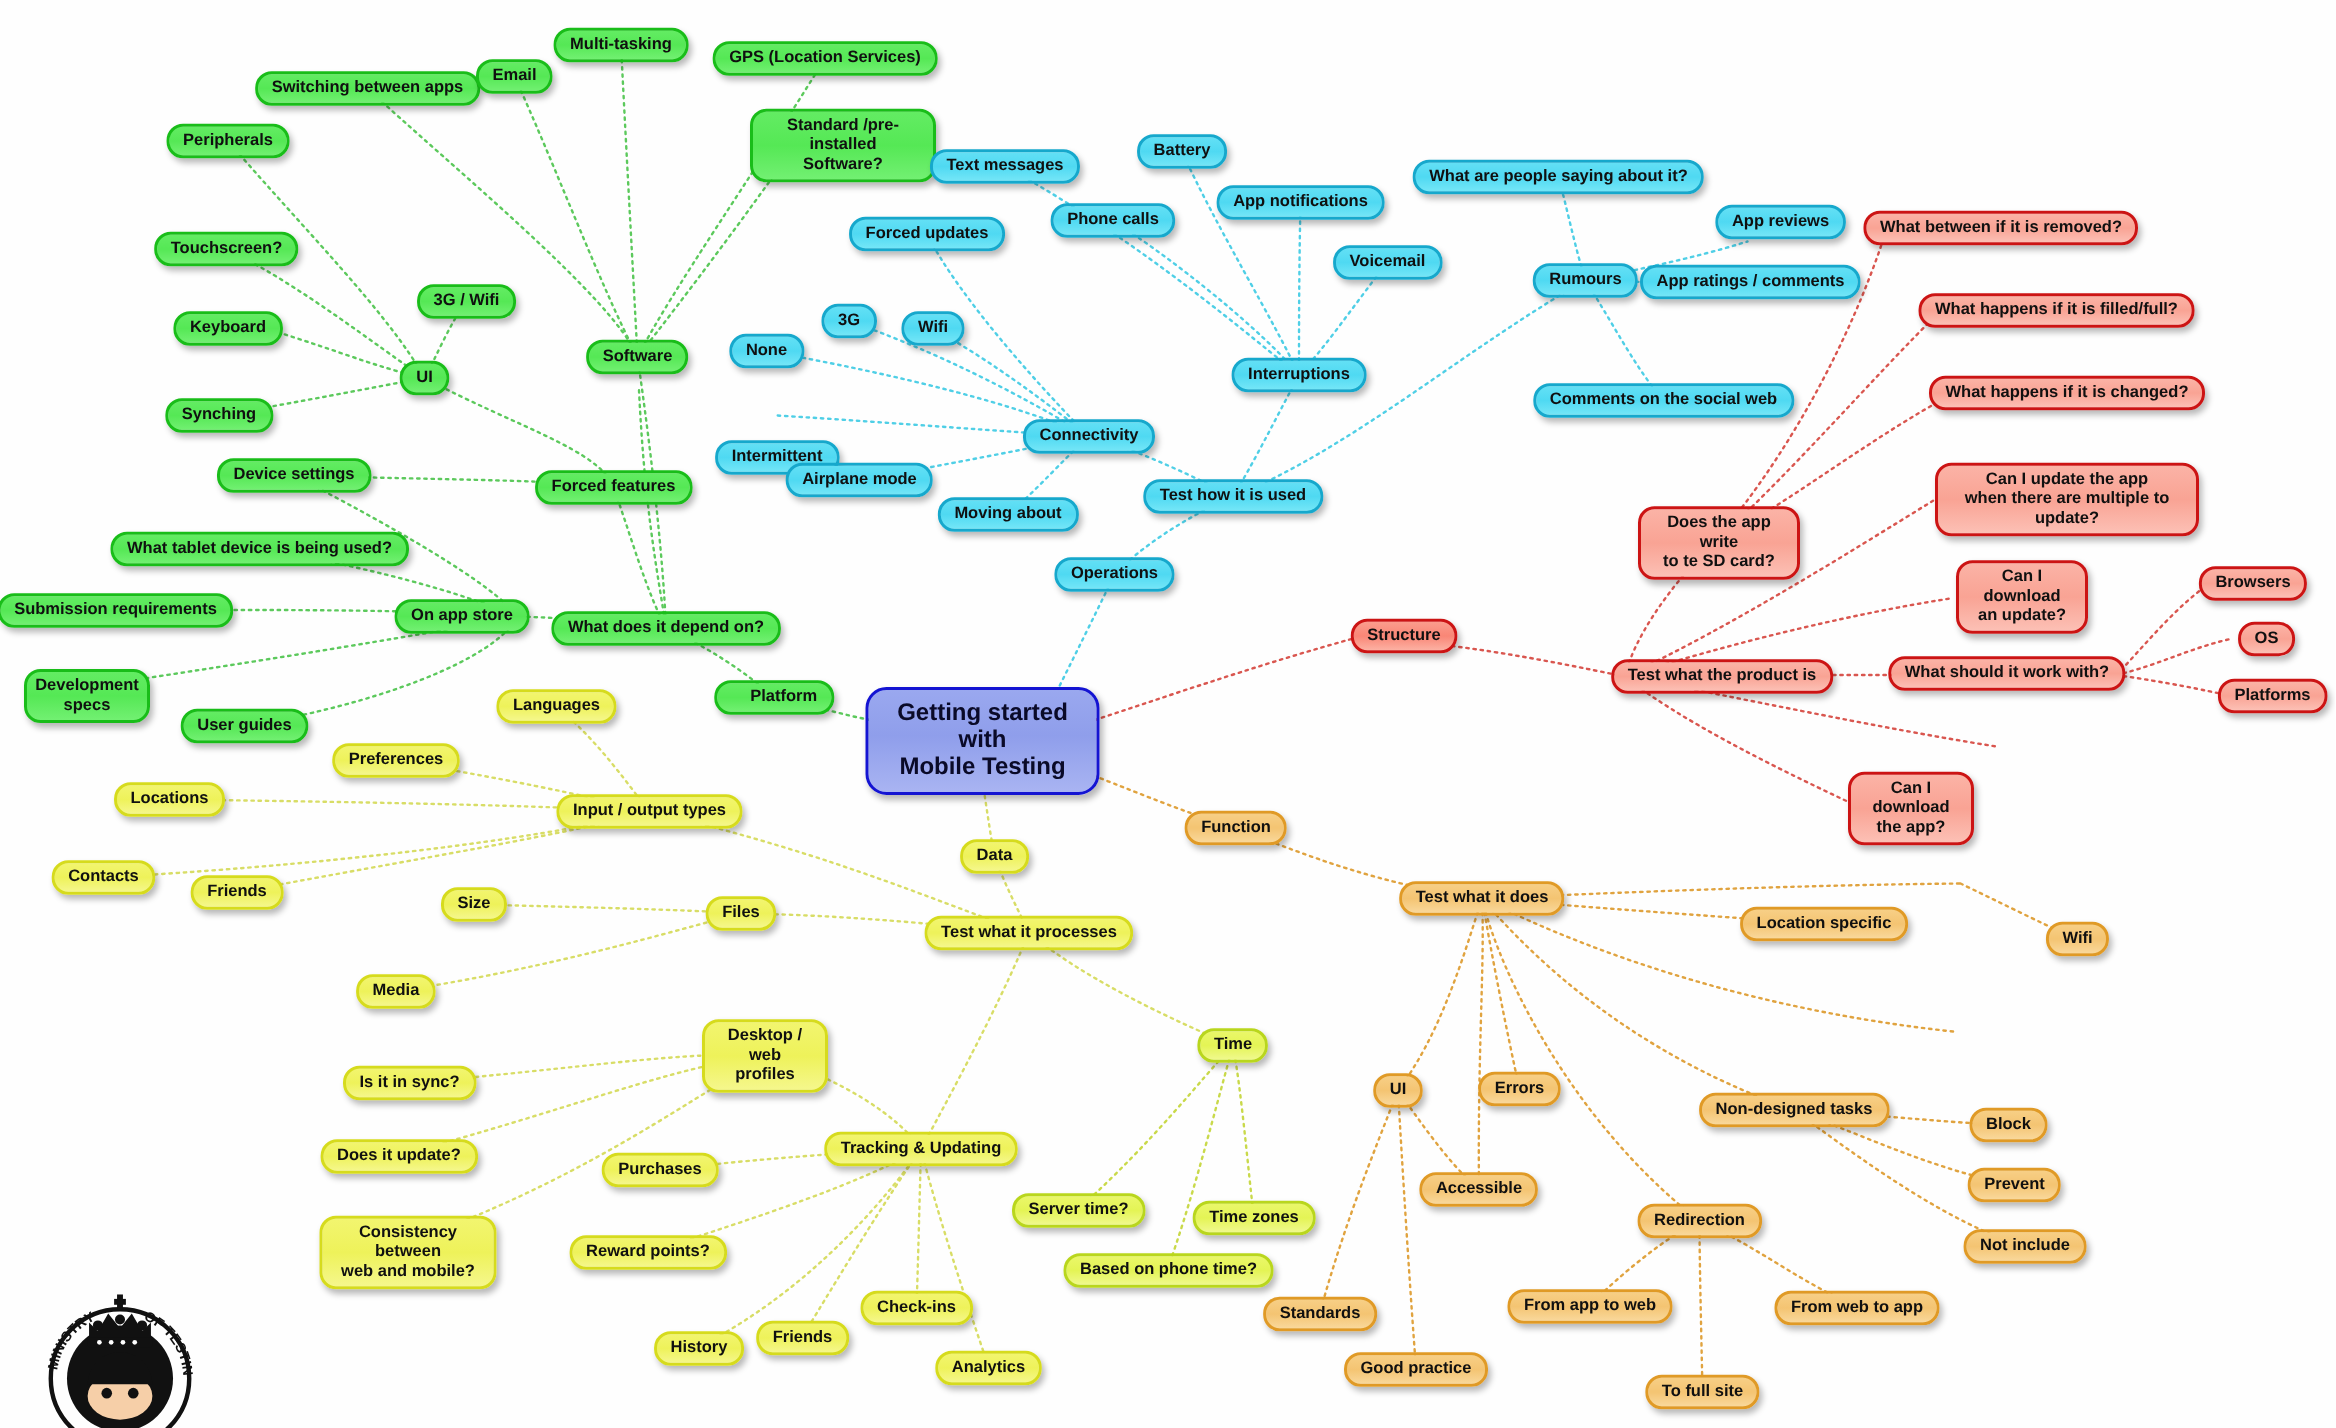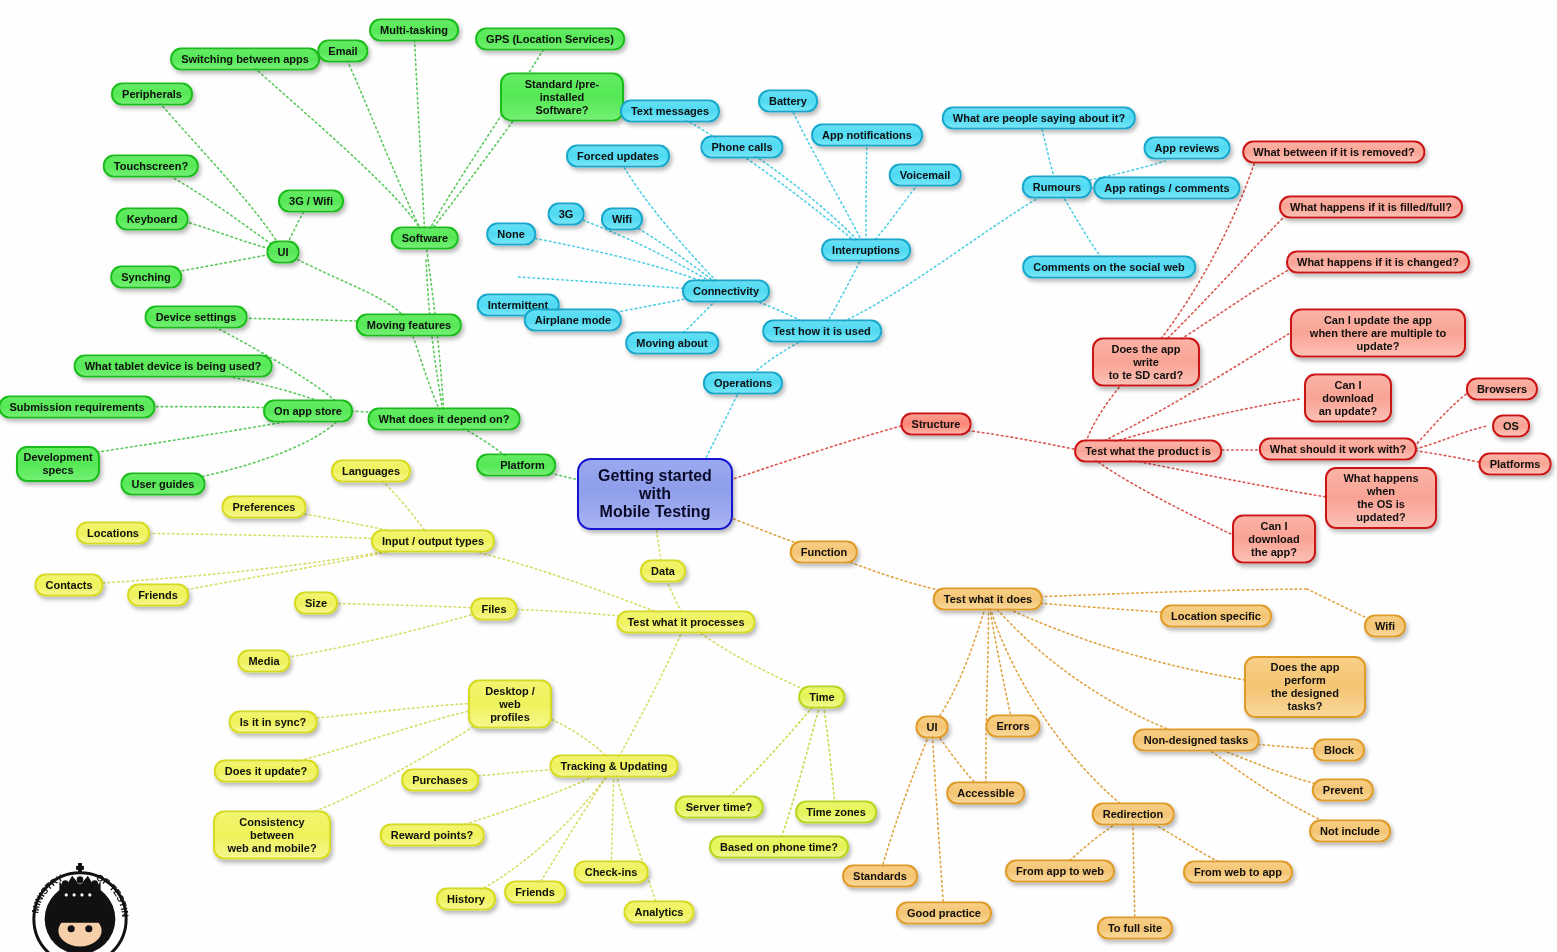--- a/index.html
+++ b/index.html
@@ -201,21 +201,21 @@
     </span>
   </div>
 
   <div class="node c-green" style="left:516px;top:465px;padding-left:22px;">
       <span>Platform</span>
     </div>
   <div class="node c-green" style="left:444px;top:419px;">
       <span>What does it depend on?</span>
     </div>
   <div class="node c-green" style="left:409px;top:325px;">
-      <span>Moving features</span>
+      <span>Forced features</span>
     </div>
   <div class="node c-green" style="left:425px;top:238px;">
       <span>Software</span>
     </div>
   <div class="node c-green" style="left:283px;top:252px;">
       <span>UI</span>
     </div>
   <div class="node c-green" style="left:308px;top:411px;">
       <span>On app store</span>
     </div>
@@ -358,42 +358,36 @@
     </div>
   <div class="node c-red" style="left:1502px;top:389px;">
       <span>Browsers</span>
     </div>
   <div class="node c-red" style="left:1511px;top:426px;">
       <span>OS</span>
     </div>
   <div class="node c-red" style="left:1515px;top:464px;">
       <span>Platforms</span>
     </div>
-  <div class="node c-red wrap" style="left:1381px;top:498px;width:112px;">
-    <span><span>What happens when</span><br><span>the OS is updated?</span></span>
-  </div>
   <div class="node c-red wrap" style="left:1274px;top:539px;width:84px;">
     <span><span>Can I download</span><br><span>the app?</span></span>
   </div>
 
   <div class="node c-orange" style="left:824px;top:552px;">
       <span>Function</span>
     </div>
   <div class="node c-orange" style="left:988px;top:599px;">
       <span>Test what it does</span>
     </div>
   <div class="node c-orange" style="left:1216px;top:616px;">
       <span>Location specific</span>
     </div>
   <div class="node c-orange" style="left:1385px;top:626px;">
       <span>Wifi</span>
     </div>
-  <div class="node c-orange wrap" style="left:1305px;top:687px;width:122px;">
-    <span><span>Does the app perform</span><br><span>the designed tasks?</span></span>
-  </div>
   <div class="node c-orange" style="left:1196px;top:740px;">
       <span>Non-designed tasks</span>
     </div>
   <div class="node c-orange" style="left:1339px;top:750px;">
       <span>Block</span>
     </div>
   <div class="node c-orange" style="left:1343px;top:790px;">
       <span>Prevent</span>
     </div>
   <div class="node c-orange" style="left:1350px;top:831px;">

